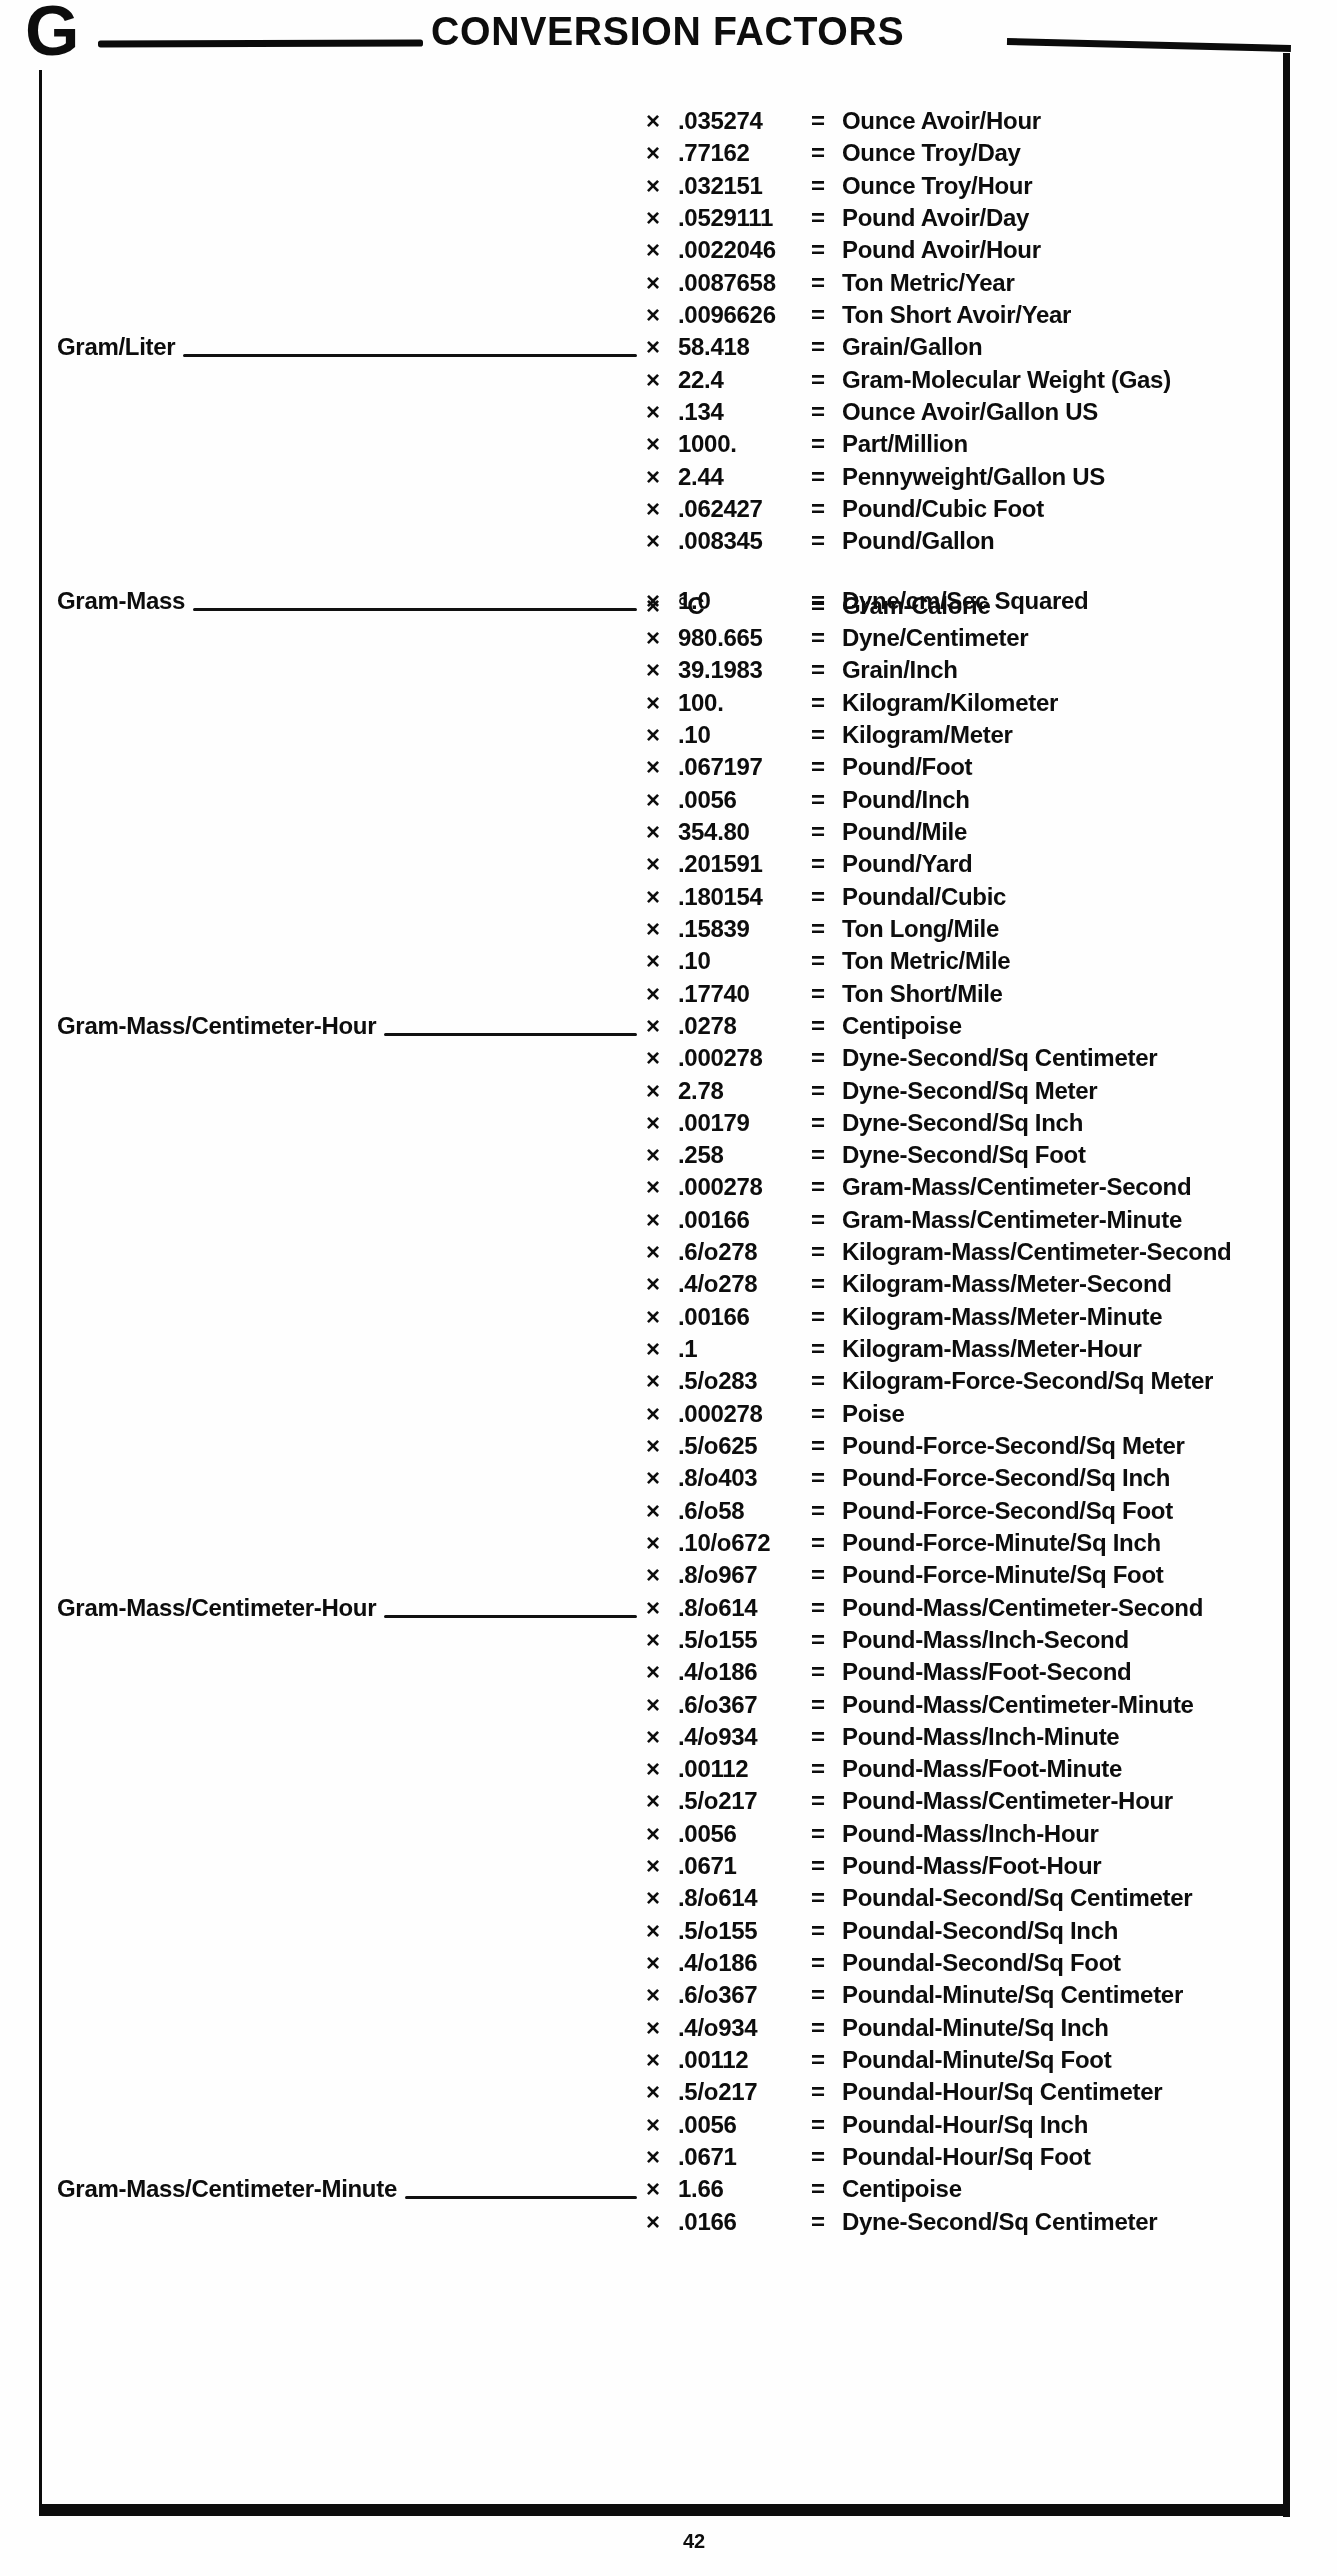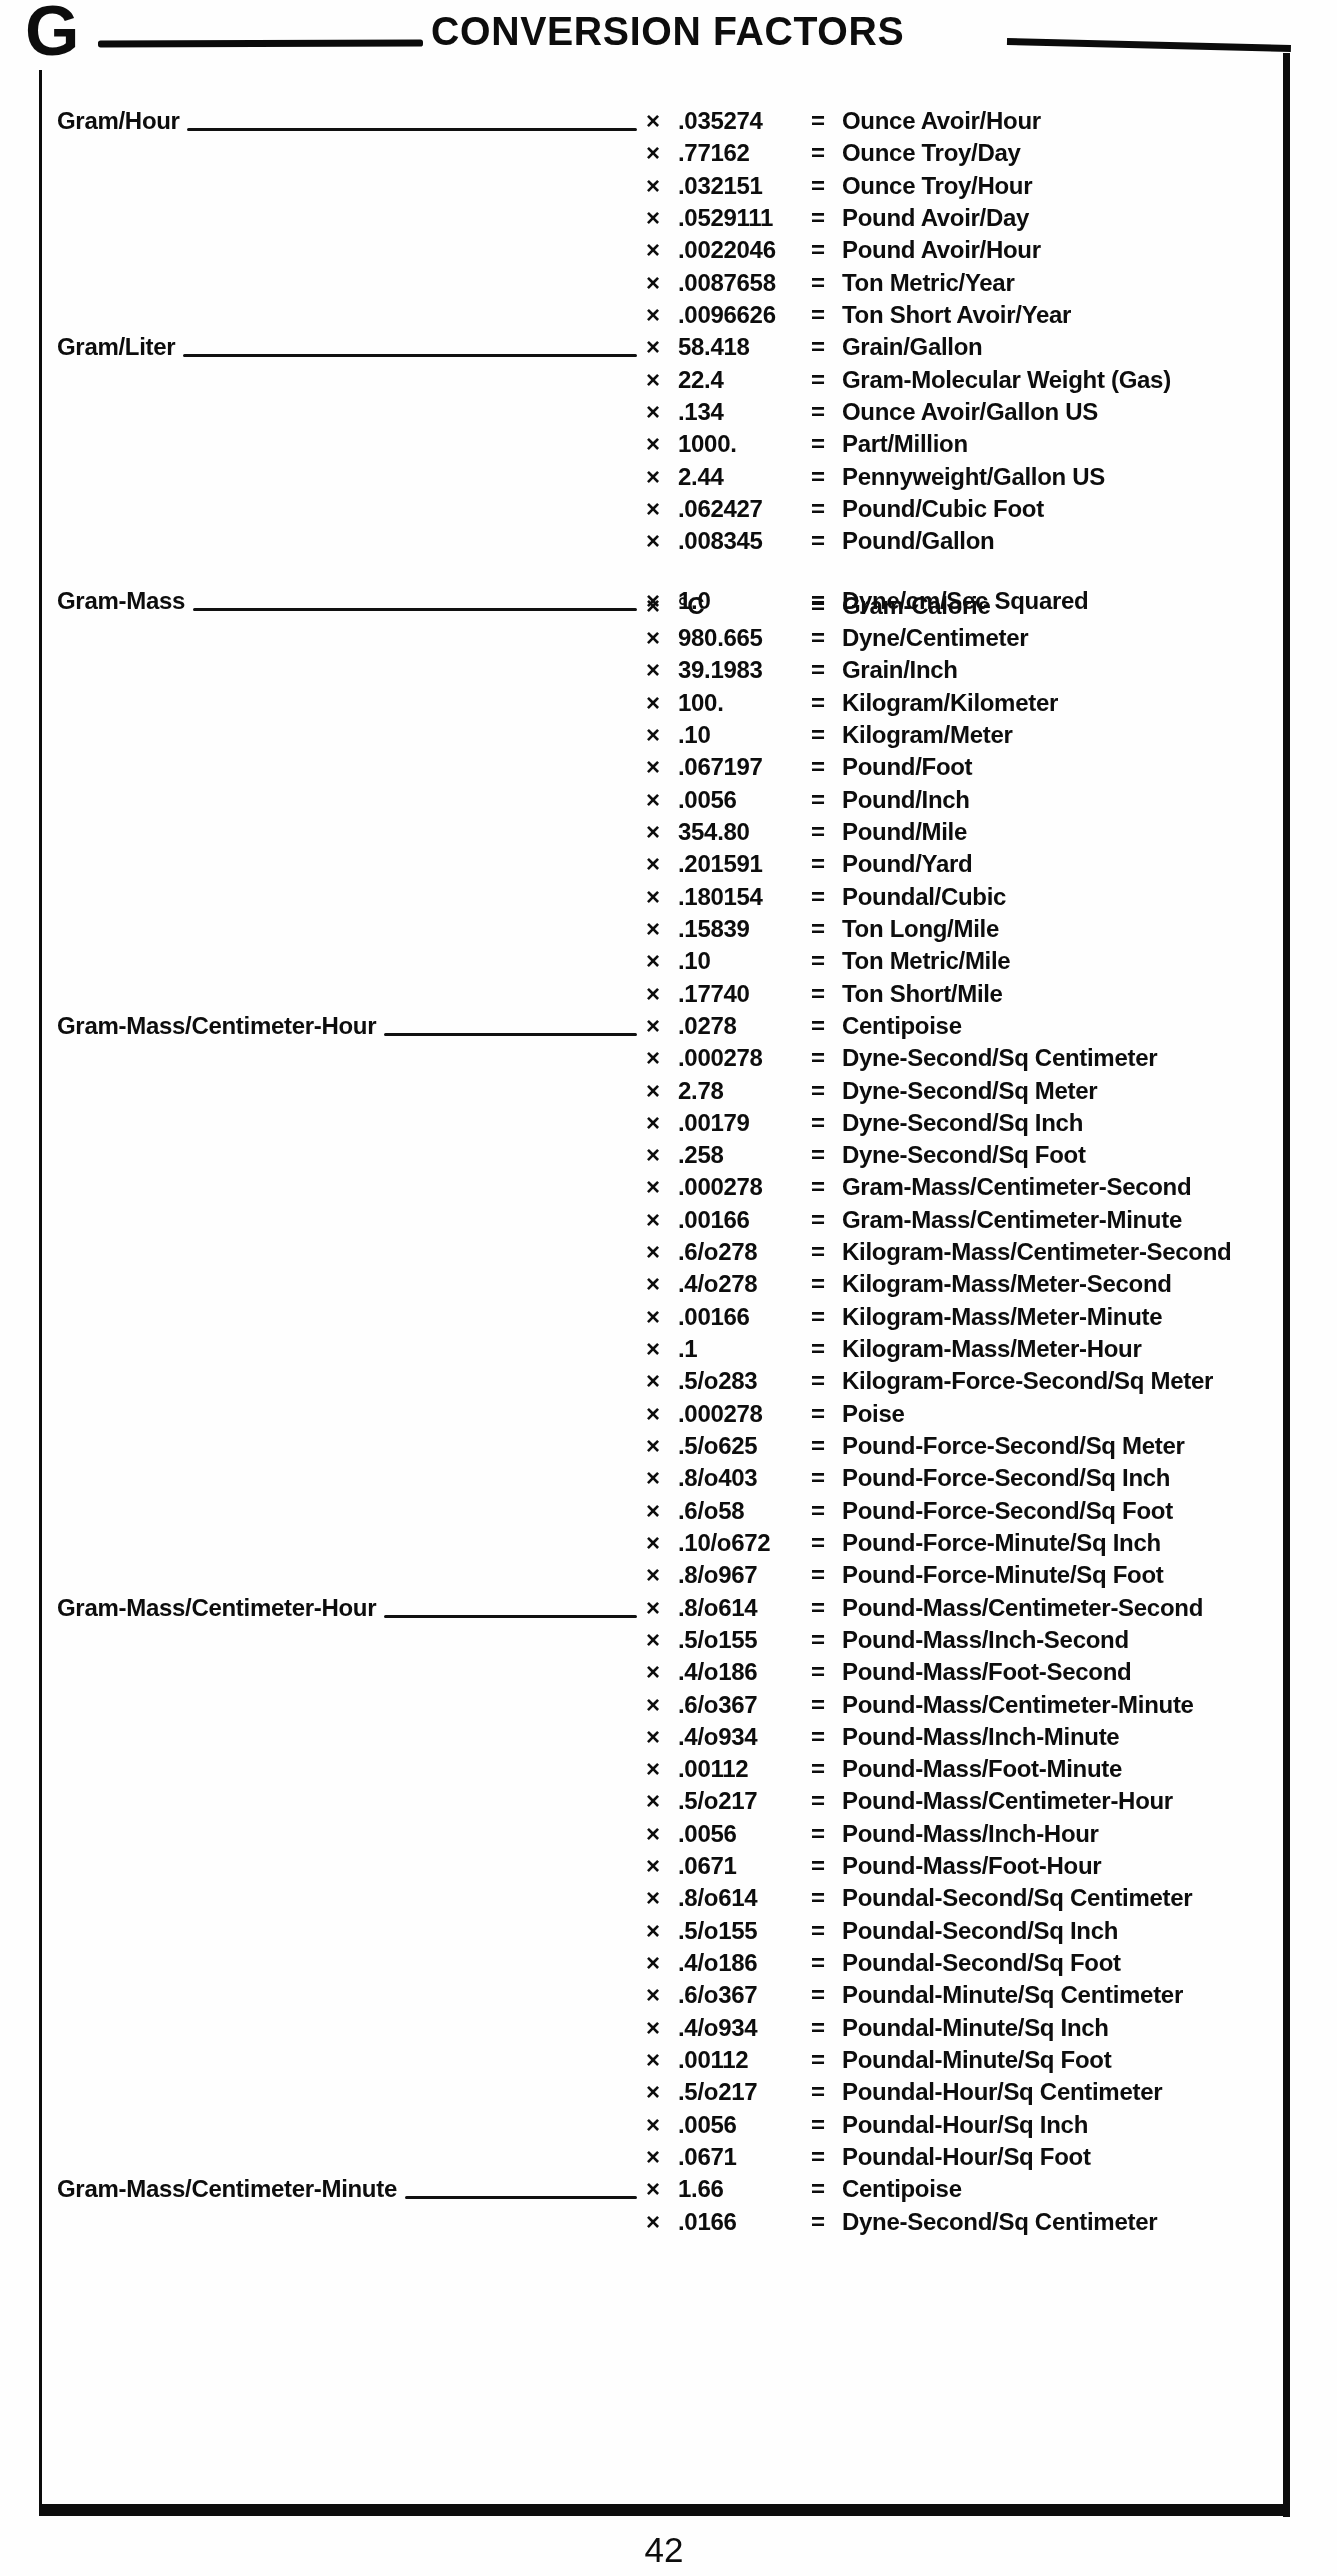--- a/index.html
+++ b/index.html
@@ -49,44 +49,40 @@
   .leader{
     flex:1;height:0;border-bottom:3.9px solid #111;
     margin:0 1.3px 5.9px 7.8px;min-width:26px;border-radius:2px;
   }
   .mult  {position:absolute;left:646px;white-space:nowrap;}
   .factor{position:absolute;left:678px;white-space:nowrap;}
   .eq    {position:absolute;left:811px;white-space:nowrap;}
   .result{position:absolute;left:842px;white-space:nowrap;}
   
   #page-number{
-    position:absolute;left:638px;top:2530px;width:52px;
-    text-align:center;font-size:35px;font-weight:normal;
+    position:absolute;left:668px;top:2530px;width:52px;
+    text-align:center;font-size:20px;font-weight:bold;
   }
 </style>
 </head>
 <body>
 
 <div id="page">
 
   <div id="g-letter">G</div>
   <div id="hline-left"></div>
   <div id="page-title">CONVERSION FACTORS</div>
   <div id="hline-right"></div>
 
   <div id="box-left" class="box-edge"></div>
   <div id="box-right" class="box-edge"></div>
   <div id="box-bottom" class="box-edge"></div>
 
   <div id="rows">
       <div class="row" style="top: 104px;">
-        <div class="labelcell">
-          <span class="glabel">Gram/Hour</span>
-          <span class="leader"></span>
-        </div>
         <span class="mult">×</span>
         <span class="factor">.035274</span>
         <span class="eq">=</span>
         <span class="result">Ounce Avoir/Hour</span>
       </div>
       <div class="row" style="top: 136px;">
         <span class="mult">×</span>
         <span class="factor">.77162</span>
         <span class="eq">=</span>
         <span class="result">Ounce Troy/Day</span>

